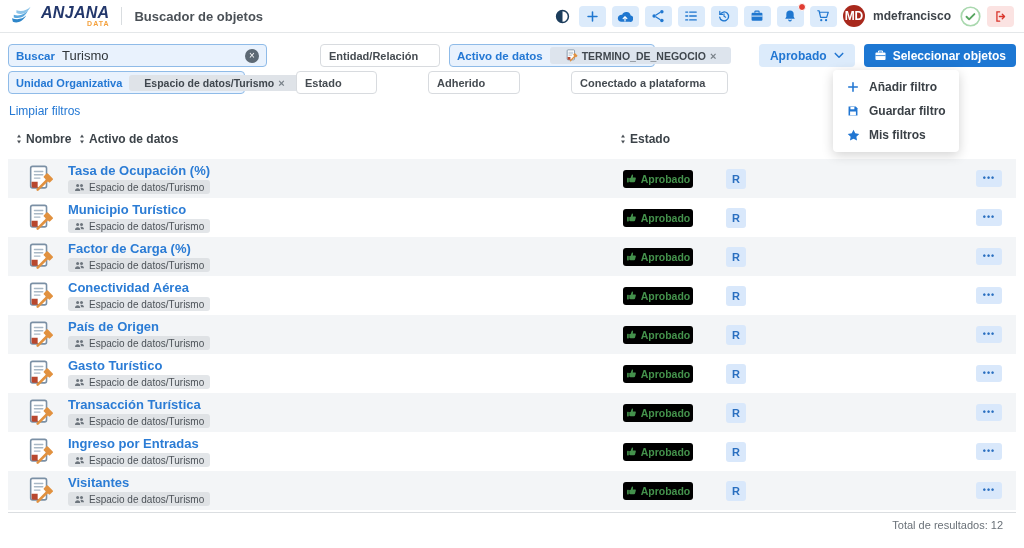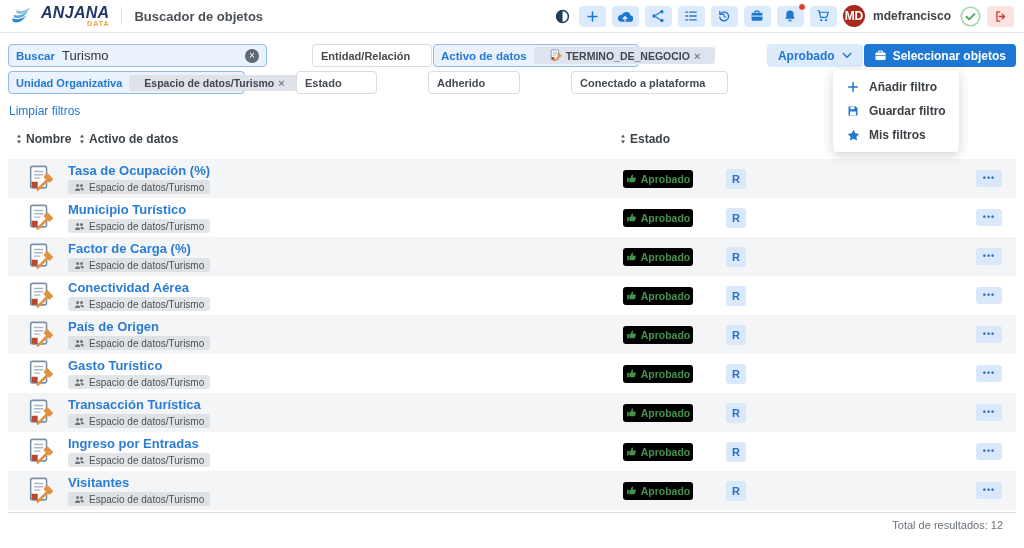--- a/index.html
+++ b/index.html
@@ -25,21 +25,21 @@
     font-size:12px; font-weight:700; display:flex; align-items:center; justify-content:center; cursor:pointer; border:none;}
   .user-name { font-size:12px; font-weight:600; color:#3e444a; margin:0 2px; cursor:pointer; background:none; border:none;
     font-family:"Liberation Sans", sans-serif;}
   .chk-btn { width:22px; height:22px; border:none; background:transparent; padding:0; cursor:pointer;
     display:flex; align-items:center; justify-content:center;}
   .out-btn { width:27px; height:21px; border:none; border-radius:4px; background:#fbe3e2;
     display:flex; align-items:center; justify-content:center; cursor:pointer; }
 
   
   .filters { padding:11px 8px 0 8px; }
-  .frow { display:flex; align-items:center; gap:1px; }
+  .frow { display:flex; align-items:center; gap:9px; }
   .frow2 { margin-top:4px; gap:7px; }
   .fgroup { height:23px; display:flex; align-items:center; padding:0 7px; gap:7px;
     background:#e9f2fd; border:1px solid #8fbbe8; border-radius:4px; }
   .fgroup .glabel { font-size:11.5px; font-weight:600; color:#2478d4; white-space:nowrap; }
   .search-box { width:259px; }
   .search-box input { flex:1; border:none; background:transparent; font-size:13px; color:#2f3438;
     font-family:"Liberation Sans", sans-serif; outline:none; min-width:10px;}
   .clear-btn { width:14px; height:14px; border:none; border-radius:50%; background:#5d6974; color:#fff;
     font-size:10px; line-height:13px; text-align:center; cursor:pointer; padding:0; flex:0 0 auto;}
   .finput { height:23px; border:1px solid #d8dbdf; border-radius:4px; padding:0 8px; font-size:11px;

